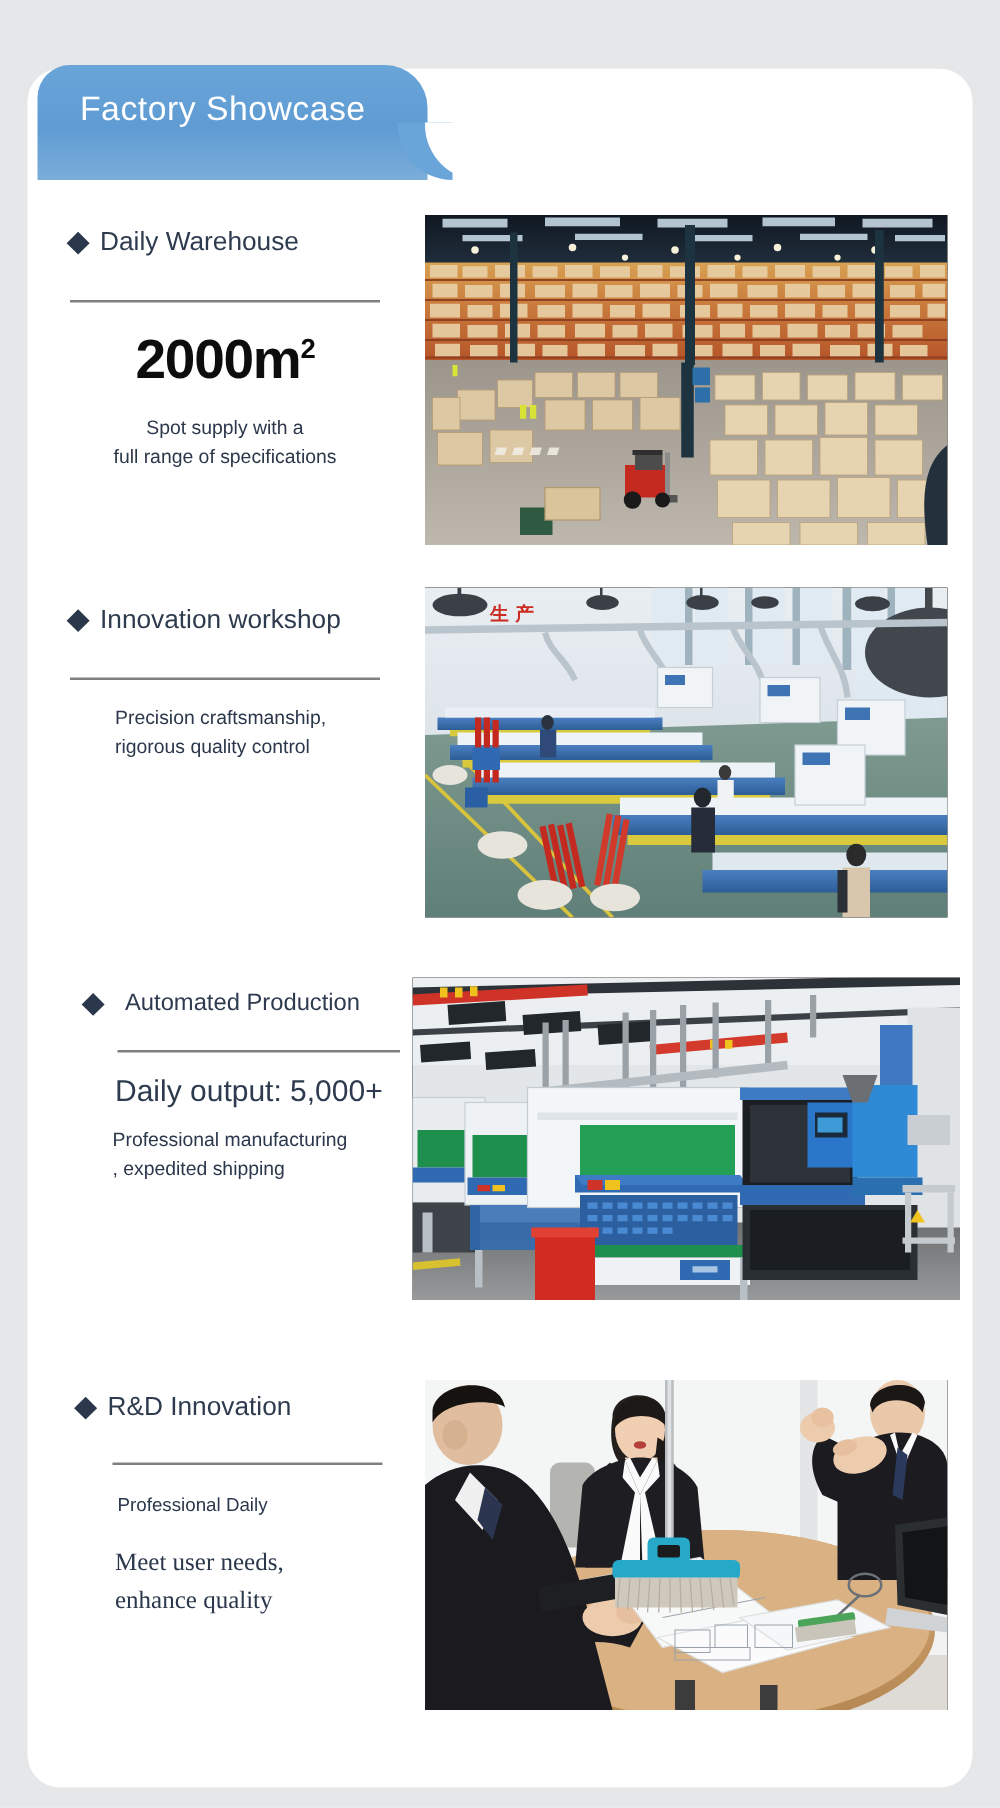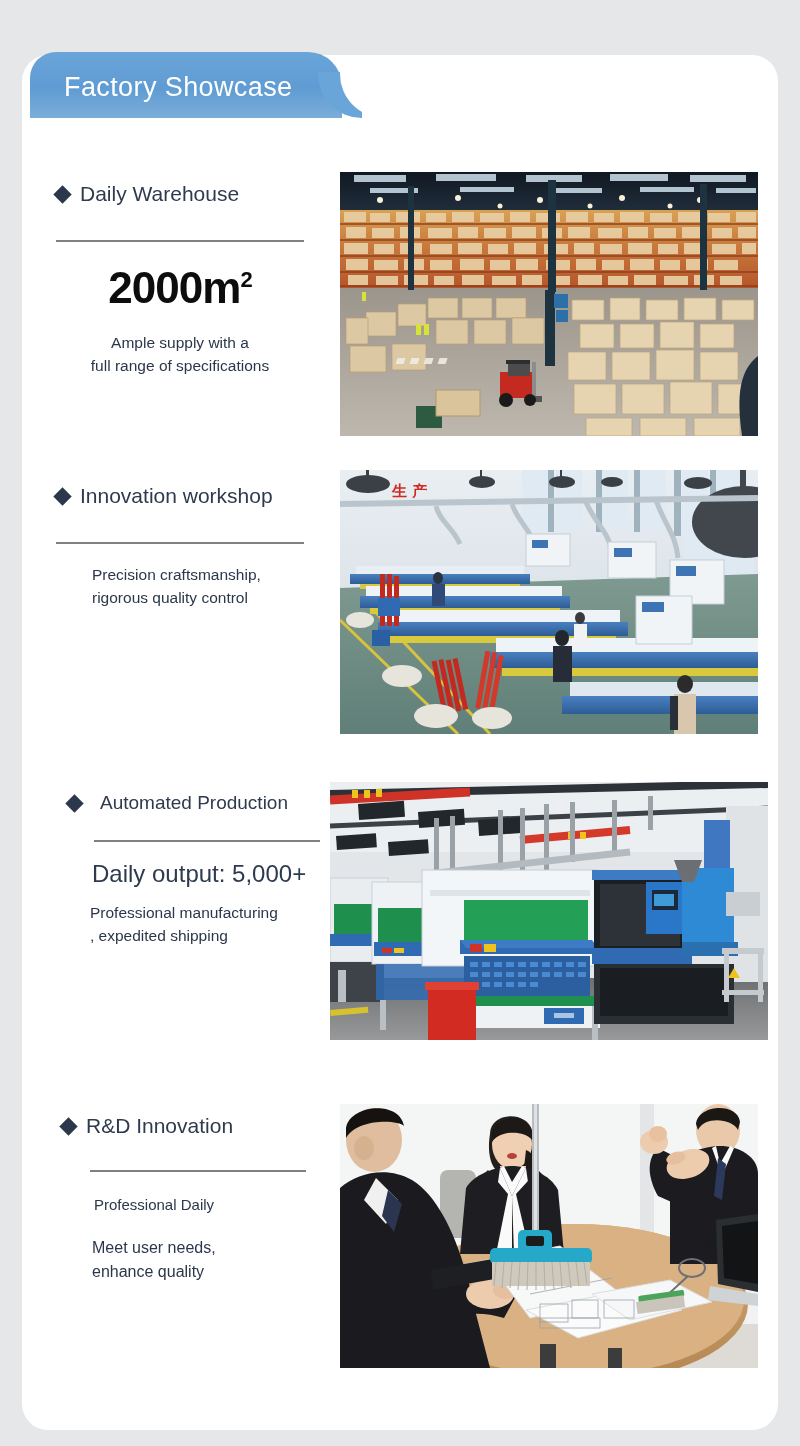--- a/index.html
+++ b/index.html
@@ -29,21 +29,21 @@
     background: #ffffff;
     border-radius: 26px;
   }
 
   
   .header-tab {
     position: absolute;
     left: 30px;
     top: 52px;
     width: 312px;
-    height: 66px;
+    height: 92px;
     background: linear-gradient(180deg, #6aa5d9 0%, #5f9cd3 55%, #7badd9 100%);
     border-top-left-radius: 26px;
     border-top-right-radius: 34px;
     border-bottom-left-radius: 0;
     border-bottom-right-radius: 0;
     overflow: visible;
     padding-left: 20px;
   }
   
   .header-tab::after {
@@ -139,21 +139,21 @@
   <div class="section">
     <div class="sec-left" style="left:56px; top:182px; width:248px;">
       <div class="sec-heading">
         <span class="diamond-icon"></span>
         <span class="sec-title">Daily Warehouse</span>
       </div>
       <div class="divider"></div>
       <div style="text-align:center; margin-top:24px;">
         <span class="big-stat"><span>2000m</span><sup>2</sup></span>
       </div>
-      <div class="sec-desc" style="text-align:center; margin-top:22px;">Ample supply with a
+      <div class="sec-desc" style="text-align:center; margin-top:22px;">Spot supply with a
 full range of specifications</div>
     </div>
 
     <div class="photo" style="left:340px; top:172px; width:418px; height:264px;">
       <svg viewBox="0 0 418 264" preserveAspectRatio="none">
         <defs>
           <linearGradient id="wh-roof" x1="0" y1="0" x2="0" y2="1">
             <stop offset="0%" stop-color="#101822"></stop>
               <stop offset="100%" stop-color="#22303e"></stop>
           </linearGradient>
@@ -682,21 +682,21 @@
   </div>
 
   <div class="section">
     <div class="sec-left" style="left:62px; top:1114px; width:250px;">
       <div class="sec-heading">
         <span class="diamond-icon"></span>
         <span class="sec-title">R&amp;D Innovation</span>
       </div>
       <div class="divider" style="margin-top:32px; margin-left:28px; width:216px;"></div>
       <div class="sec-desc" style="margin-top:22px; margin-left:32px; font-size:15px;">Professional Daily</div>
-      <div class="sec-desc" style="margin-top:20px; margin-left:30px; font-size:16px;">Meet user needs,
+      <div class="sec-desc" style="margin-top:20px; margin-left:30px; font-size:20px;font-family:Liberation Serif, serif;">Meet user needs,
 enhance quality</div>
     </div>
 
     <div class="photo" style="left:340px; top:1104px; width:418px; height:264px;">
       <svg viewBox="0 0 418 264" preserveAspectRatio="none">
         <defs>
           <linearGradient id="tbl" x1="0" y1="0" x2="0" y2="1">
             <stop offset="0%" stop-color="#d2a878"></stop>
               <stop offset="100%" stop-color="#b4854f"></stop>
           </linearGradient>

